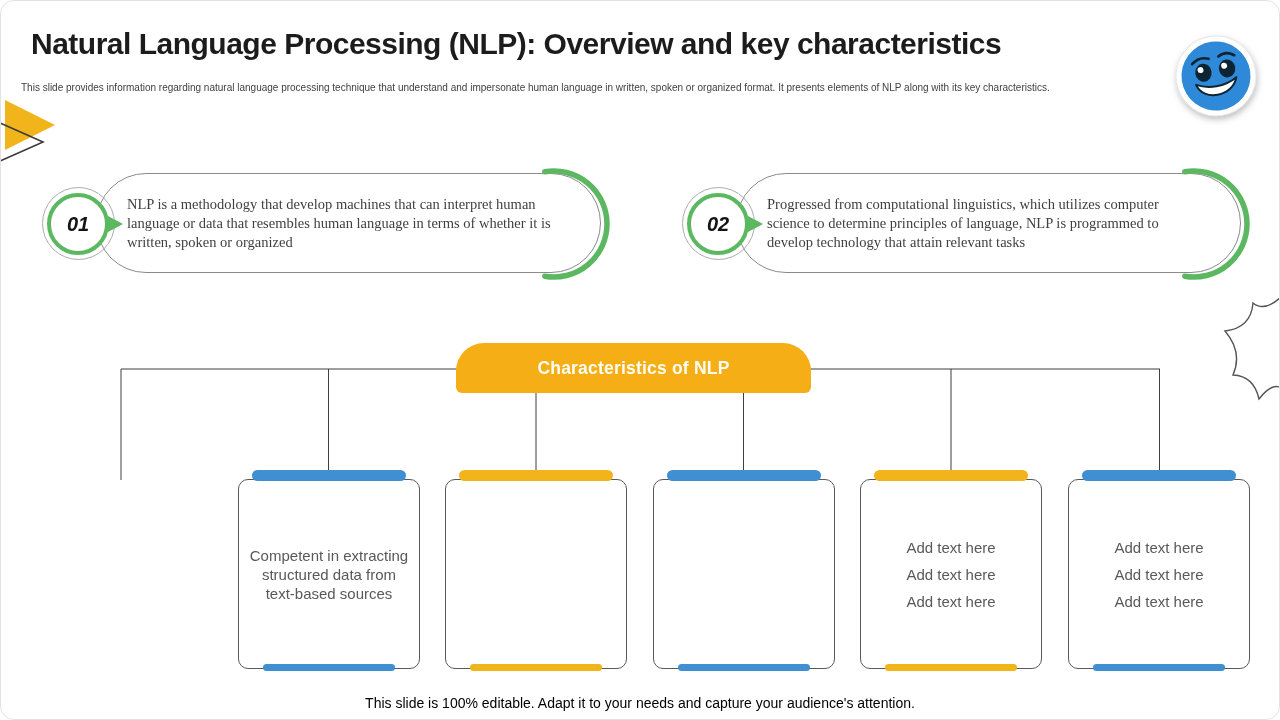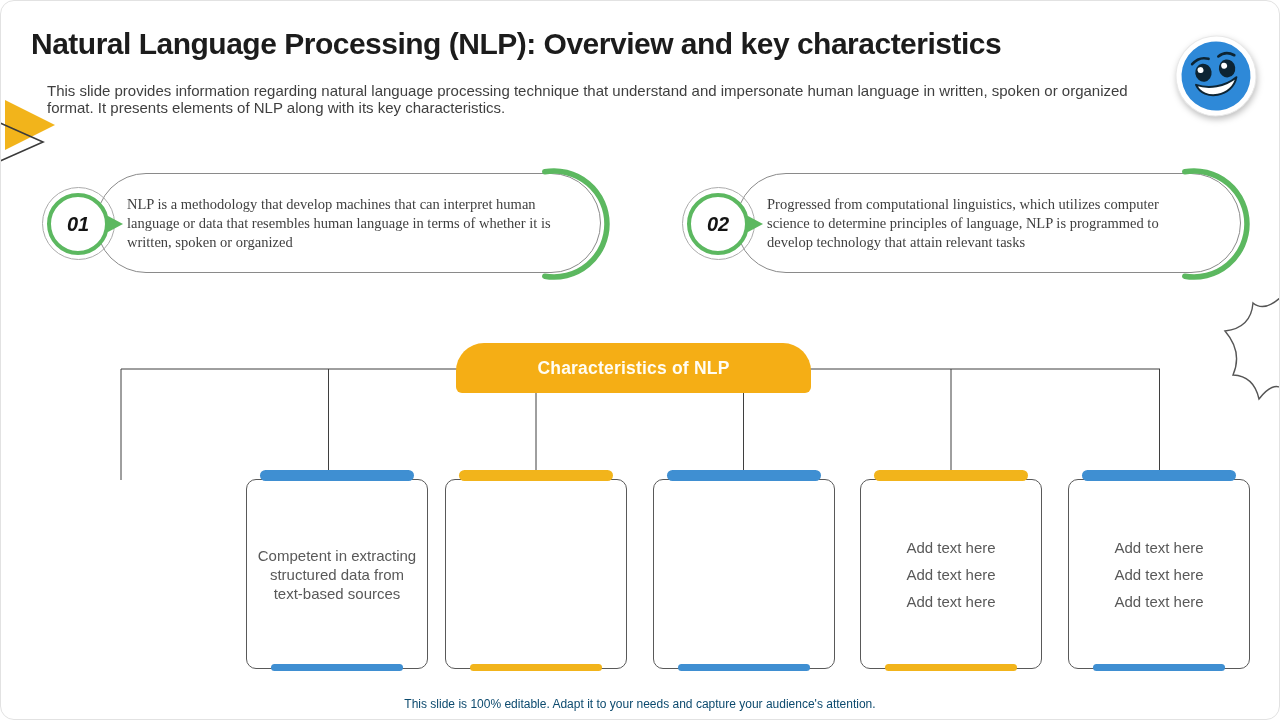--- a/index.html
+++ b/index.html
@@ -9,22 +9,22 @@
     position: relative; width: 1280px; height: 720px;
     background: #fff; border: 1px solid #e2e2e2; border-radius: 14px;
     overflow: hidden;
   }
   
   .title {
     position: absolute; left: 30px; top: 26px; width: 1130px;
     font-size: 30px; font-weight: 700; color: #1c1c1c; letter-spacing: -0.5px;
   }
   .subtitle {
-    position: absolute; left: 46px; top: 81px; width: 1110px;
-    font-size: 15px; color: #3f3f3f;
+    position: absolute; left: 20px; top: 81px; width: 1110px;
+    font-size: 10px; color: #3f3f3f;
   }
   
   .deco { position: absolute; }
   .emoji-wrap { left: 1170px; top: 30px; filter: drop-shadow(1px 3px 3px rgba(0,0,0,.25)); }
   .triangle-wrap { left: 0; top: 94px; }
   .starburst-wrap { left: 1212px; top: 288px; }
   
   .capsule {
     position: absolute; width: 505px; height: 100px; top: 172px;
     border: 1.2px solid #8a8a8a; border-radius: 51px; background: #fff;
@@ -67,26 +67,26 @@
   }
   .char-box p { margin: 4px 0; }
   .char-box .bar-top {
     position: absolute; top: -10px; left: 13px; right: 13px; height: 11px; border-radius: 5.5px;
   }
   .char-box .bar-bottom {
     position: absolute; bottom: -3px; left: 24px; right: 24px; height: 7px; border-radius: 3.5px;
   }
   .acc-yellow .bar-top, .acc-yellow .bar-bottom { background: var(--yellow); }
   .acc-blue .bar-top,  .acc-blue .bar-bottom  { background: var(--blue); }
-  .b0 { left: 29px; }  .b1 { left: 245px; } .b2 { left: 444px; }
+  .b0 { left: 29px; }  .b1 { left: 237px; } .b2 { left: 444px; }
   .b3 { left: 652px; } .b4 { left: 859px; } .b5 { left: 1067px; }
   
   .footer {
     position: absolute; left: 0; right: 0; bottom: 8px; text-align: center;
-    font-size: 12px; color: #0c4a6e;
+    font-size: 14px; color: #000000;
   }
 </style>
 </head>
 <body>
 
 <div class="slide">
 
   <div class="title">Natural Language Processing (NLP): Overview and key characteristics</div>
   <div class="subtitle">This slide provides information regarding natural language processing technique that understand and impersonate human language in written, spoken or organized format. It presents elements of NLP along with its key characteristics.</div>
 

